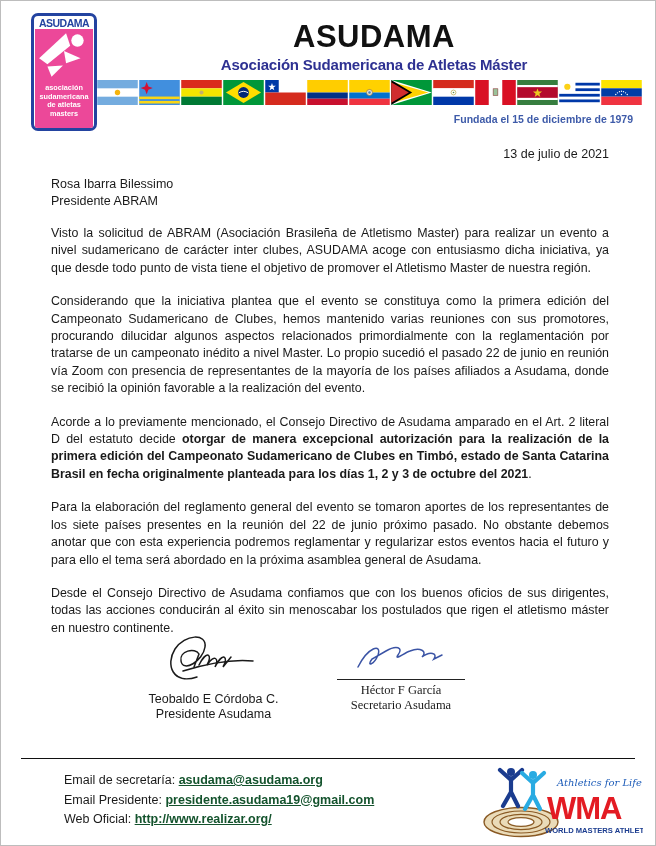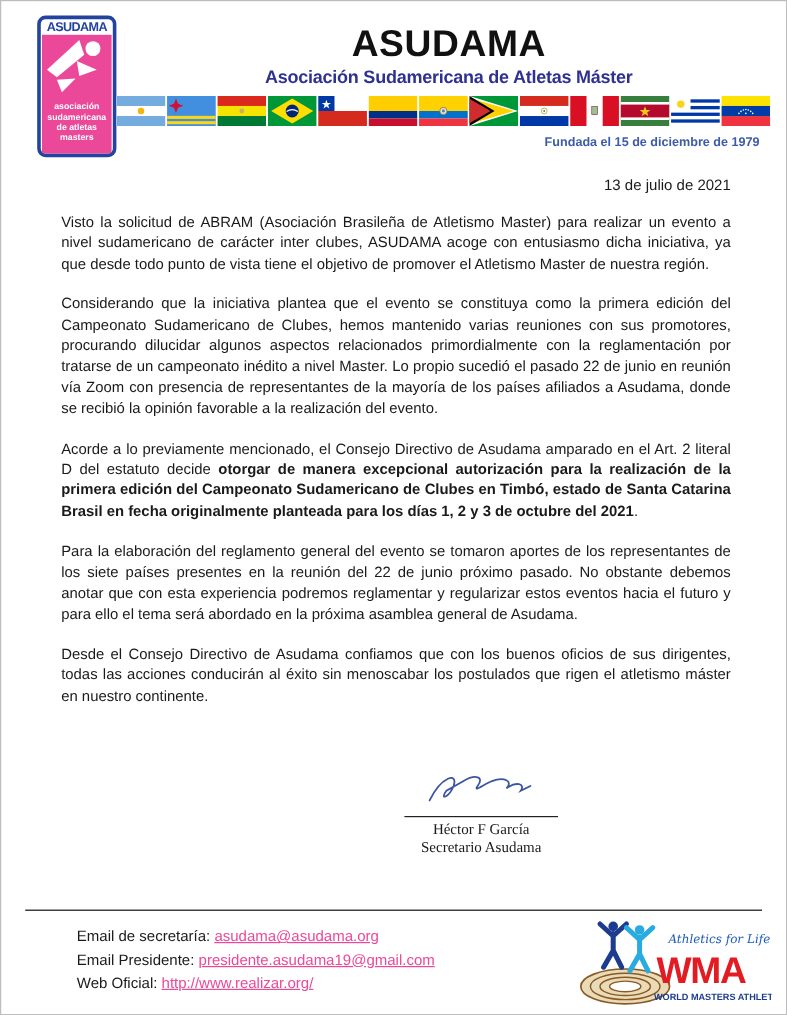--- a/index.html
+++ b/index.html
@@ -31,21 +31,21 @@
   .signatures{position:absolute;left:50px;top:630px;width:560px;height:95px;}
   .sig-left{position:absolute;left:55px;top:0;width:215px;text-align:center;}
   .sig-right{position:absolute;left:255px;top:8px;width:190px;text-align:center;font-family:Liberation Serif, serif;}
   .sig-name{font-size:12.5px;line-height:15px;margin-top:1px;}
   .sig-title{font-size:12.5px;line-height:15px;}
   .sig-rule{width:128px;border-top:1.6px solid #222;margin:0 auto 3px auto;}
 
   
   .footer-rule{position:absolute;left:20px;right:20px;top:757px;border-top:1.8px solid #111;}
   .contacts{position:absolute;left:63px;top:770px;font-size:12.5px;line-height:19.5px;}
-  .contacts a{color:#ec4899;text-decoration:underline;}
+  .contacts a{color:#14532d;text-decoration:underline;font-weight:bold;}
   .wma-logo{position:absolute;right:12px;top:763px;width:162px;height:80px;}
 </style>
 </head>
 <body>
 
 <div class="page">
 
   <div class="asu-logo">
     <div class="logo-word">ASUDAMA</div>
     <div class="logo-blue">
@@ -186,28 +186,43 @@
             <circle cx="30" cy="21.5" r="1"></circle>
           </g>
         </svg>
       </span>
   </div>
 
   <div class="founded">Fundada el 15 de diciembre de 1979</div>
 
   <div class="letter-body">
     <div class="date-line">13 de julio de 2021</div>
+    <div class="recipient">
+      <div>Rosa Ibarra Bilessimo</div>
+      <div>Presidente ABRAM</div>
+    </div>
     <p class="para">Visto la solicitud de ABRAM (Asociación Brasileña de Atletismo Master) para realizar un evento a nivel sudamericano de carácter inter clubes, ASUDAMA acoge con entusiasmo dicha iniciativa, ya que desde todo punto de vista tiene el objetivo de promover el Atletismo Master de nuestra región.</p>
     <p class="para">Considerando que la iniciativa plantea que el evento se constituya como la primera edición del Campeonato Sudamericano de Clubes, hemos mantenido varias reuniones  con sus promotores, procurando dilucidar algunos aspectos relacionados primordialmente con la reglamentación por tratarse de un campeonato inédito a nivel Master.  Lo propio sucedió el pasado 22 de junio en reunión vía Zoom con presencia de representantes de la mayoría de los países afiliados a Asudama, donde se recibió la opinión favorable a la realización del evento.</p>
     <p class="para"><span>Acorde a lo previamente mencionado, el Consejo Directivo de Asudama amparado en el Art. 2 literal D del estatuto decide </span><b>otorgar de manera excepcional autorización para la realización de la primera edición del Campeonato Sudamericano de Clubes en Timbó, estado de Santa Catarina Brasil en fecha originalmente planteada para los días 1, 2 y 3 de octubre del 2021</b><span>.</span></p>
     <p class="para">Para la elaboración del reglamento general del evento se tomaron aportes de los representantes de los siete países presentes en la reunión del 22 de junio próximo pasado. No obstante debemos anotar que con esta experiencia podremos reglamentar y regularizar estos eventos hacia el futuro y para ello el tema será abordado en la próxima asamblea general de Asudama.</p>
     <p class="para">Desde el Consejo Directivo de Asudama confiamos que con los buenos oficios de sus dirigentes, todas las acciones conducirán al éxito sin menoscabar los postulados que rigen el atletismo máster en nuestro continente.</p>
   </div>
 
   <div class="signatures">
+    <div class="sig-left">
+      <svg width="130" height="56" viewBox="0 0 130 56">
+        <g stroke="#1a1a1a" stroke-width="1.5" fill="none" stroke-linecap="round">
+          <path d="M48,46 C24,54 16,34 26,18 C36,3 58,2 56,16 C54,30 34,42 32,30 C30,20 46,16 50,23 L45,36"></path>
+          <path d="M50,34 C58,18 64,24 58,34 C66,22 70,28 66,36 C74,20 80,26 74,36 L82,26"></path>
+          <path d="M34,40 C60,32 84,28 104,30"></path>
+        </g>
+      </svg>
+      <div class="sig-name">Teobaldo E Córdoba C.</div>
+      <div class="sig-title">Presidente Asudama</div>
+    </div>
     <div class="sig-right">
       <svg width="130" height="36" viewBox="0 0 130 36">
         <g stroke="#3B54A5" stroke-width="1.5" fill="none" stroke-linecap="round">
           <path d="M22,28 C32,8 46,4 42,16 C38,26 30,28 36,20 L50,12 C60,6 68,8 62,16 C58,22 68,14 74,12 C84,8 92,12 86,18 C94,12 102,14 98,20 L106,16"></path>
         </g>
       </svg>
       <div class="sig-rule"></div>
       <div class="sig-name">Héctor F García</div>
       <div class="sig-title">Secretario Asudama</div>
     </div>

